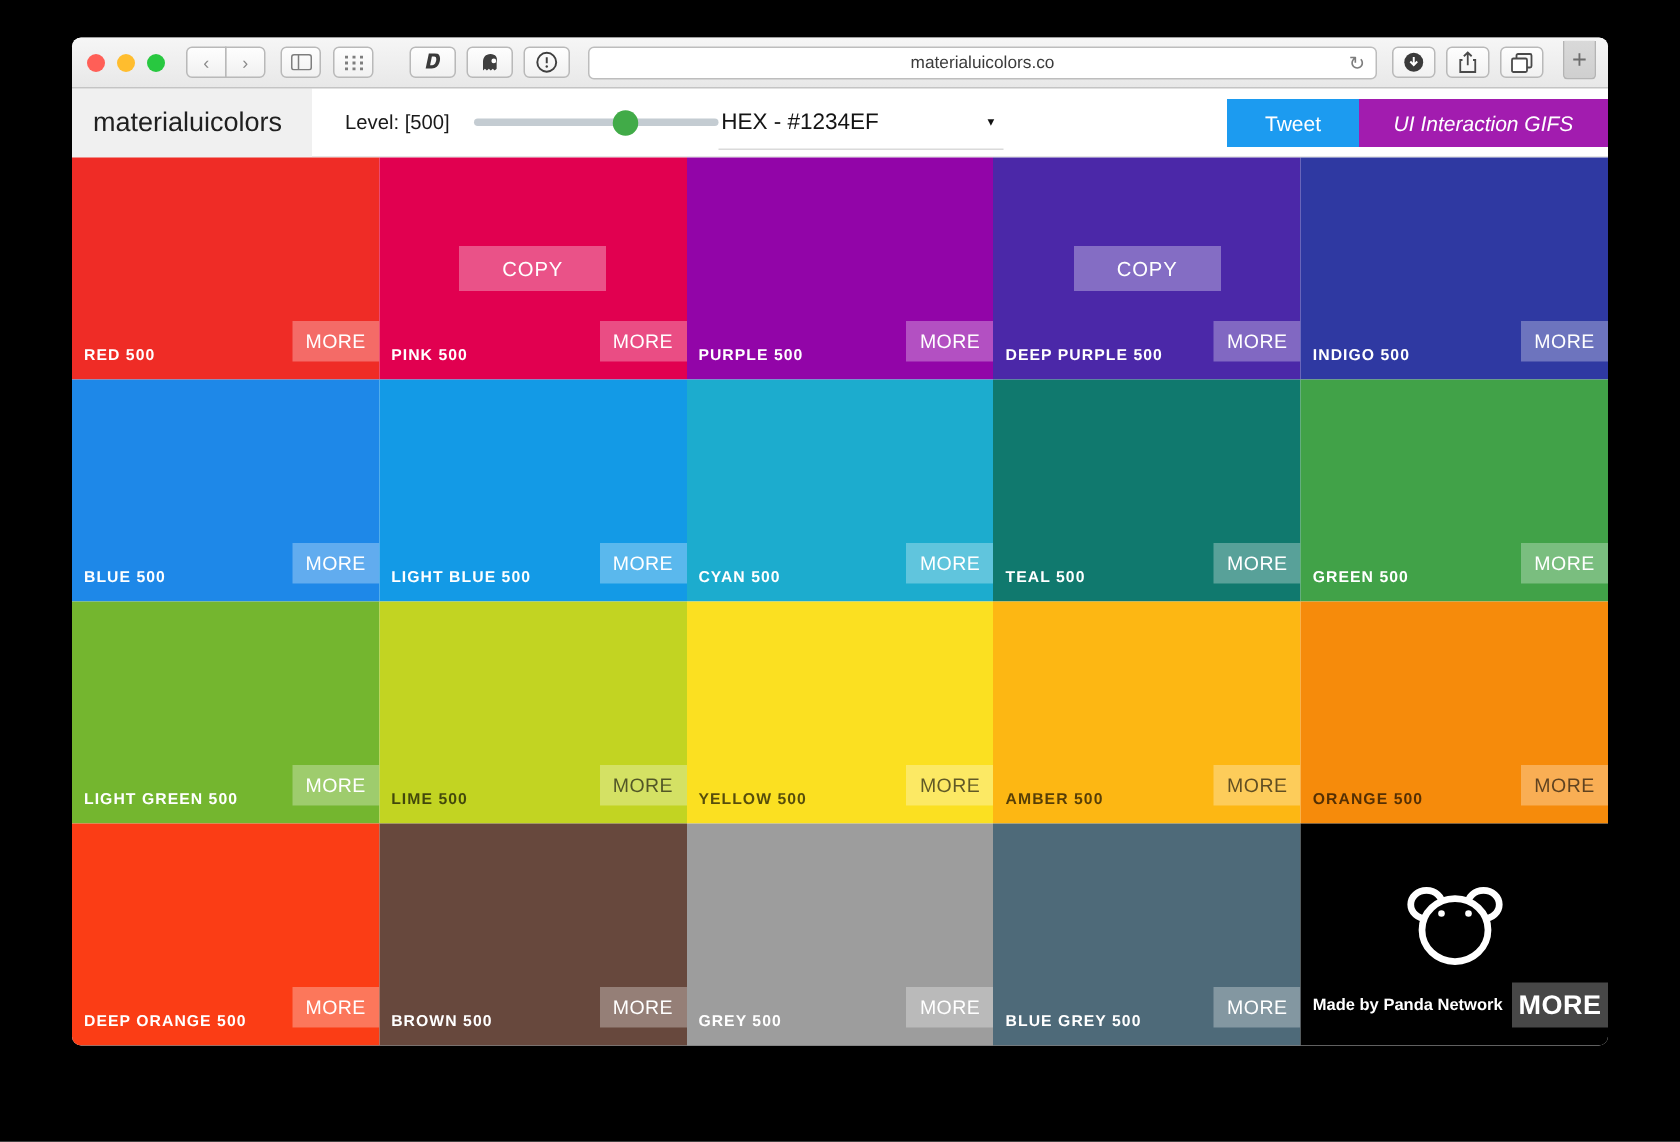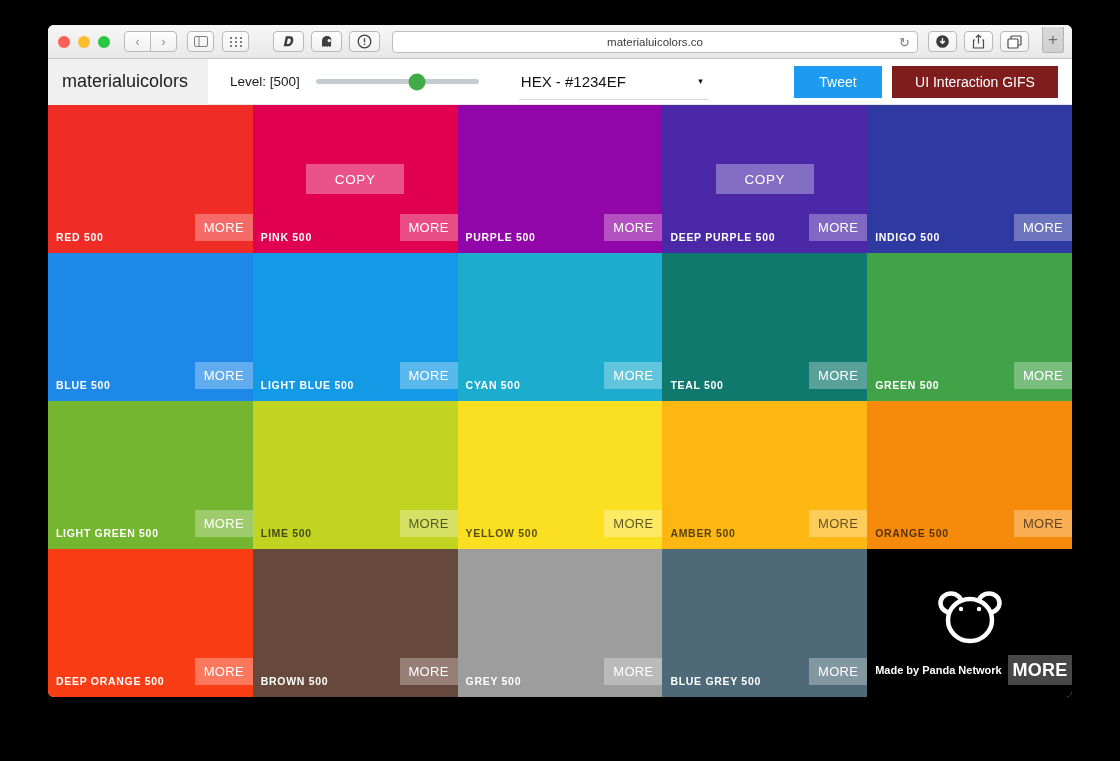--- a/index.html
+++ b/index.html
@@ -114,31 +114,30 @@
   }
   #level-slider-thumb {
     position: absolute;
     left: 62%; top: 50%;
     transform: translate(-50%,-50%);
     width: 17px; height: 17px;
     border-radius: 50%;
     background: #41ab48;
   }
   #format-select {
-    margin-left: 40px;
     width: 190px;
     height: 36px;
     border-bottom: 1px solid #dadada;
     display: flex; align-items: center; justify-content: space-between;
     padding: 0 6px 0 2px;
   }
   #format-select-value { font-size: 15px; color: #141414; }
   #format-select-arrow { font-size: 9px; color: #111; }
 
-  #header-actions { margin-left: auto; display: flex; gap: 10px; padding-right: 14px; }
+  #header-actions { margin-left: auto; display: flex; }
   .hbtn {
     height: 32px;
     display: flex; align-items: center; justify-content: center;
     color: #fff; font-size: 14px;
     padding: 0 18px;
   }
   #tweet-button { background: #1c9bf0; width: 88px; padding: 0; }
   #gifs-button { background: #36a74b; width: 166px; padding: 0; }
 
   
@@ -302,21 +301,21 @@
       </div>
     </div>
 
     <div id="format-select">
       <span id="format-select-value">HEX - #1234EF</span>
       <span id="format-select-arrow">▾</span>
     </div>
 
     <div id="header-actions">
       <div class="hbtn" id="tweet-button" style="background: rgb(28, 155, 240);">Tweet</div>
-      <div class="hbtn" id="gifs-button" style="background: #7f1d1d;">UI Interaction GIFS</div>
+      <div class="hbtn" id="gifs-button" style="background: #a21caf; font-style: italic;">UI Interaction GIFS</div>
     </div>
   </div>
 
   <div id="color-grid">
       <div class="tile" style="background: rgb(239, 44, 38);">
         <div class="tile-label">RED 500</div>
         <div class="more-btn">MORE</div>
       </div>
       <div class="tile" style="background: rgb(225, 0, 80);">
         <div class="copy-btn">COPY</div>

